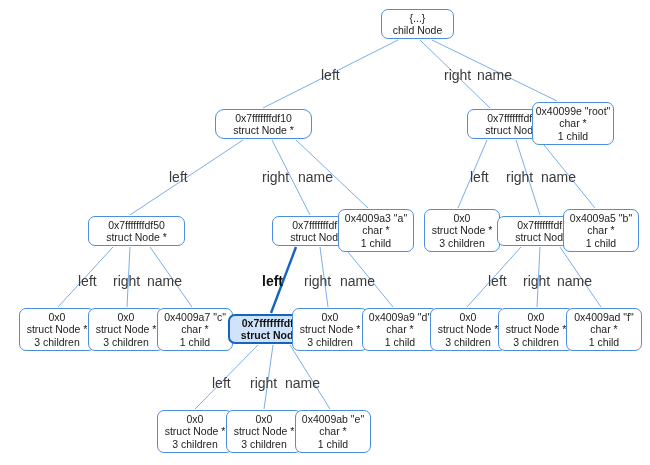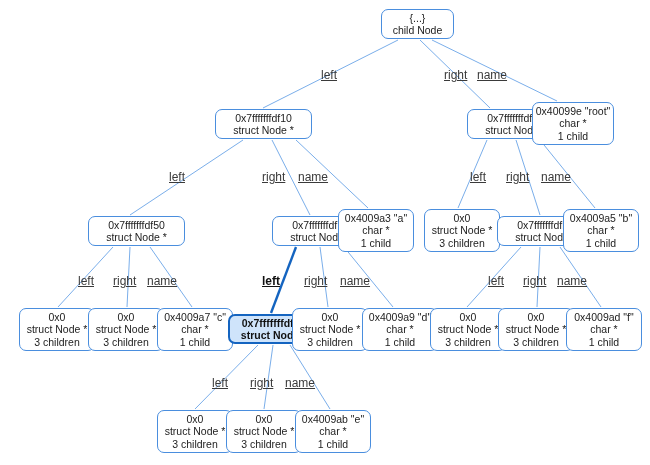--- a/index.html
+++ b/index.html
@@ -41,26 +41,25 @@
   }
   .node .ln{display:block;}
   .node.selected{
     background:#cfe4fb;
     border:2px solid #1464c0;
     font-weight:bold;
     color:#111111;
   }
   .elabel{
     position:absolute;
-    font-size:12px;
+    font-size:14px;
     line-height:11px;
     color:#3a3a3a;
     white-space:nowrap;
     z-index:4;
-    text-decoration:underline;
   }
   .elabel.bold{font-weight:bold;color:#111111;}
 </style>
 </head>
 <body>
 
 <div id="canvas">
   <svg id="edges" viewBox="0 0 650 465">
       <line x1="398" y1="40" x2="263" y2="108" stroke="#7aaeea" stroke-width="1"></line>
       <line x1="420" y1="40" x2="490" y2="108" stroke="#7aaeea" stroke-width="1"></line>
@@ -82,21 +81,21 @@
       <line x1="560" y1="247" x2="601" y2="307" stroke="#7aaeea" stroke-width="1"></line>
       <line x1="258" y1="345" x2="195" y2="409" stroke="#7aaeea" stroke-width="1"></line>
       <line x1="273" y1="345" x2="264" y2="409" stroke="#7aaeea" stroke-width="1"></line>
       <line x1="290" y1="345" x2="330" y2="409" stroke="#7aaeea" stroke-width="1"></line>
     </svg>
   <div id="nodes-layer">
       <div class="node" style="left: 381px; top: 9px; width: 73px; height: 30px;">
         <span class="ln">{...}</span>
         <span class="ln">child Node</span>
       </div>
-      <div class="node" style="left: 215px; top: 109px; width: 97px; height: 30px;">
+      <div class="node" style="left: 215px; top: 109px; width: 97px; height: 30px; border-radius: 9px;">
         <span class="ln">0x7fffffffdf10</span>
         <span class="ln">struct Node *</span>
       </div>
       <div class="node" style="left: 467px; top: 109px; width: 97px; height: 30px;">
         <span class="ln">0x7fffffffdf30</span>
         <span class="ln">struct Node *</span>
       </div>
       <div class="node" style="left: 532px; top: 102px; width: 82px; height: 43px;">
         <span class="ln">0x40099e "root"</span>
         <span class="ln">char *</span>

